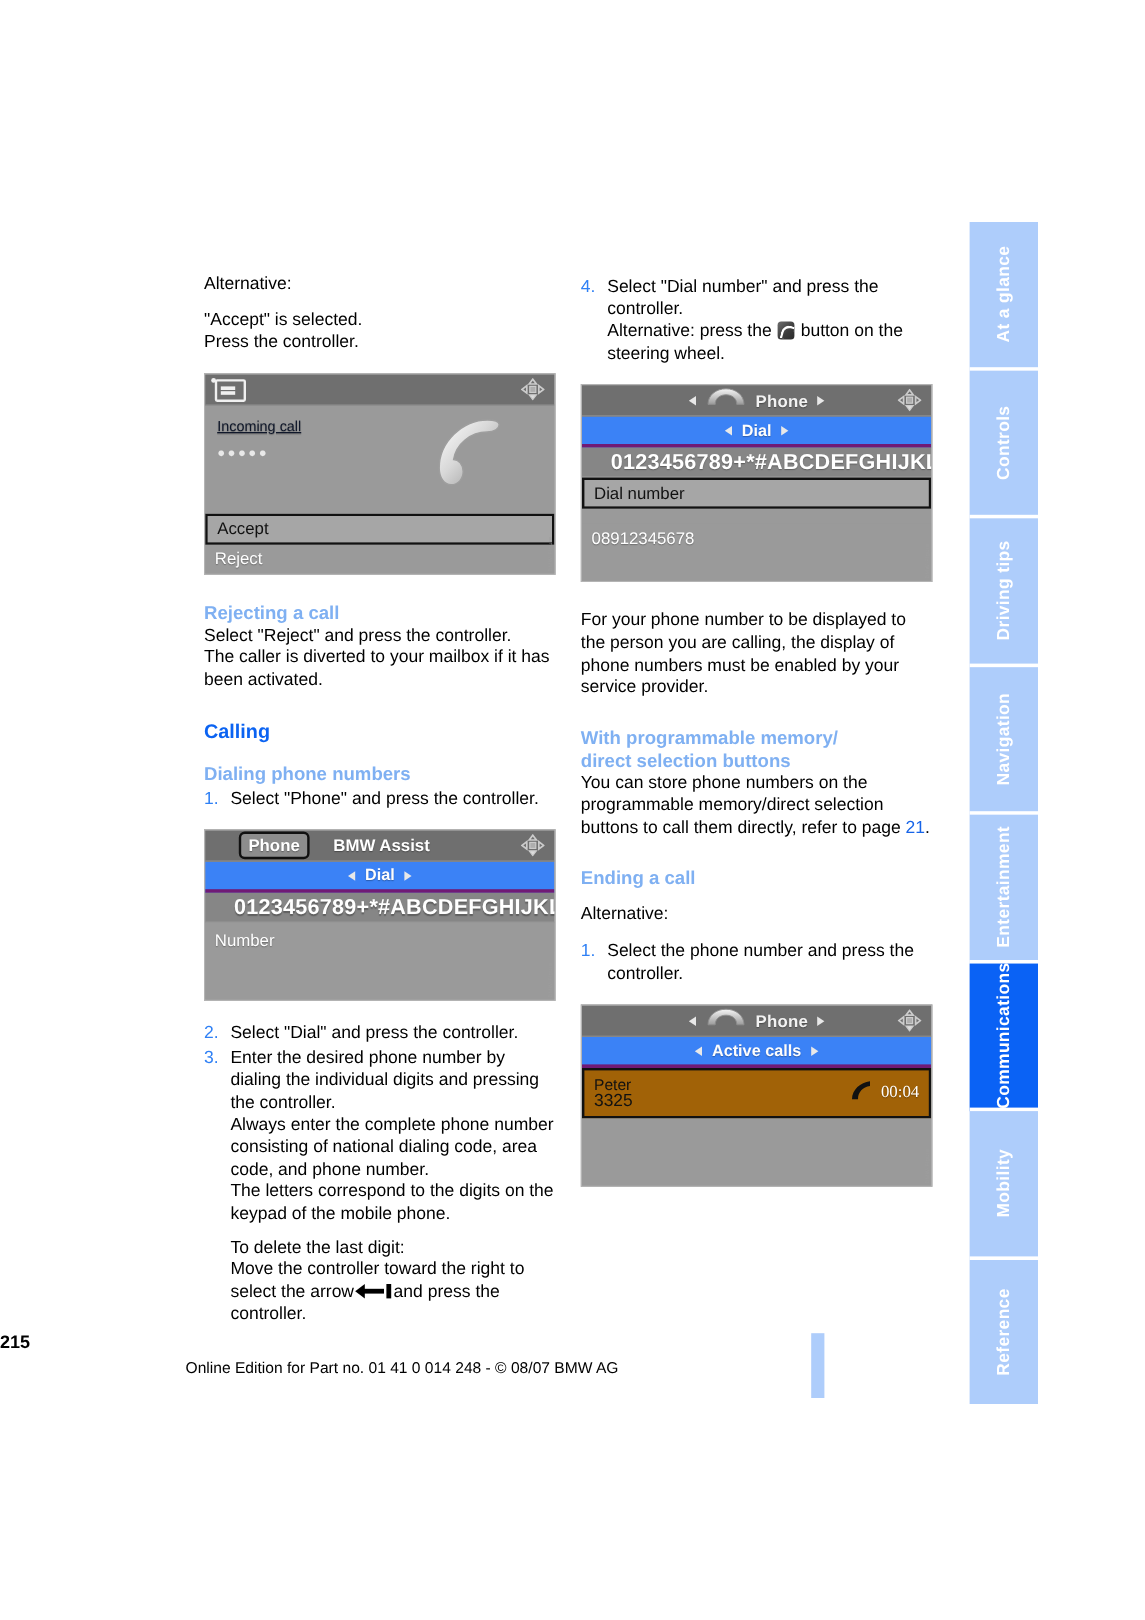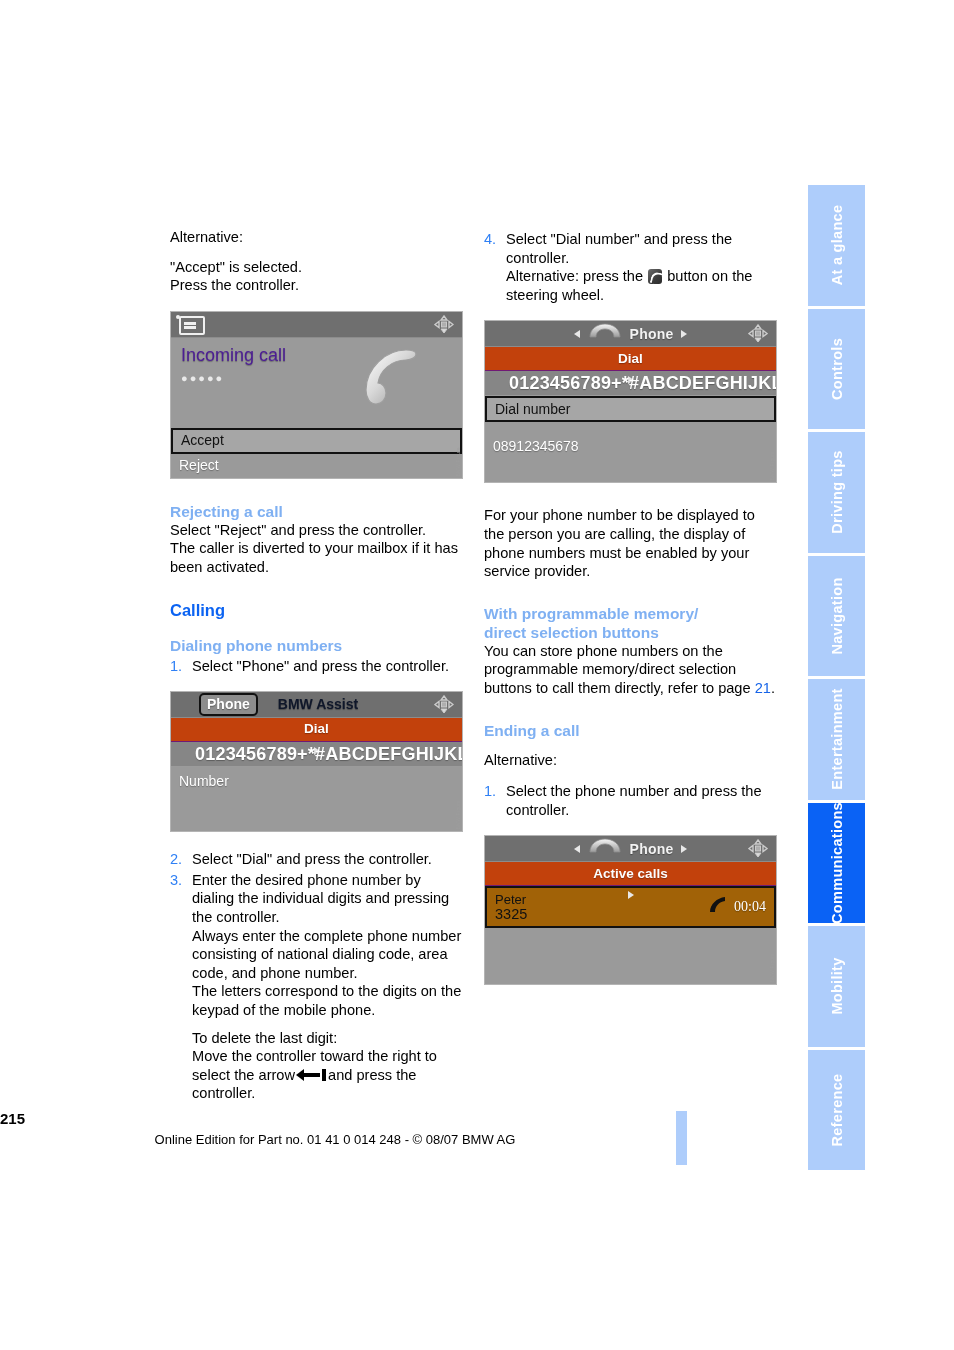--- a/index.html
+++ b/index.html
@@ -185,40 +185,39 @@
   }
   .shot .tabbar .tabs {
     display: flex;
     align-items: center;
     gap: 14px;
     margin-left: 28px;
   }
   .shot .tabbar .tab {
     font-size: 14px;
     font-weight: bold;
-    color: #0f172a;
+    color: #ffffff;
     text-shadow: 0 1px 1px rgba(0,0,0,.35);
     padding: 1px 6px;
   }
   .shot .tabbar .tab.sel {
     color: #ffffff;
     border: 2px solid #111;
     border-radius: 5px;
     background: #8d8d8d;
     padding: 0 6px;
   }
   .shot .subbar {
     height: 23px;
-    background: #c2410c;
+    background: #3b82f6;
     display: flex;
     align-items: center;
     justify-content: center;
     gap: 8px;
-    border-bottom: 1px solid #701a75;
-    flex-direction: column;
+    border-bottom: 3px solid #701a75;
   }
   .shot .subbar .lbl {
     font-size: 13.5px;
     font-weight: bold;
     color: #fdfdfd;
     text-shadow: 0 1px 1px rgba(0,0,0,.3);
   }
   .arrowl, .arrowr {
     width: 0; height: 0;
     border-top: 4px solid transparent;
@@ -298,23 +297,24 @@
 
   
   .shot .call-area {
     position: relative;
     height: 90px;
     background: #9a9a9a;
     padding: 8px 10px 0 10px;
     box-sizing: border-box;
   }
   .shot .call-area .caption {
-    font-size: 18px;
-    color: #4c1d95;
+    font-size: 12px;
+    color: #0f172a;
     text-shadow: 0 1px 1px rgba(0,0,0,.3);
+    text-decoration: underline;
   }
   .shot .call-area .dots {
     margin-top: 5px;
     font-size: 11px;
     letter-spacing: 2px;
     color: #e9e9e9;
   }
   .handset-big {
     position: absolute;
     right: 42px;

